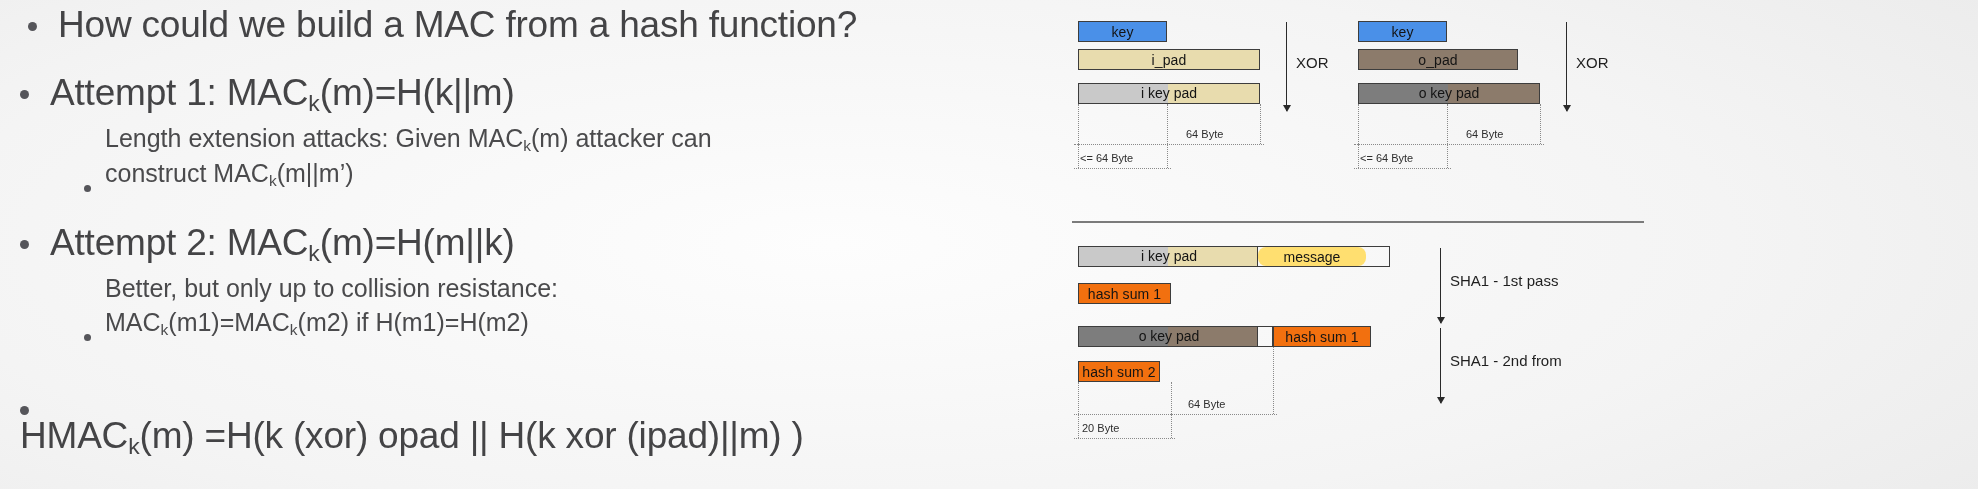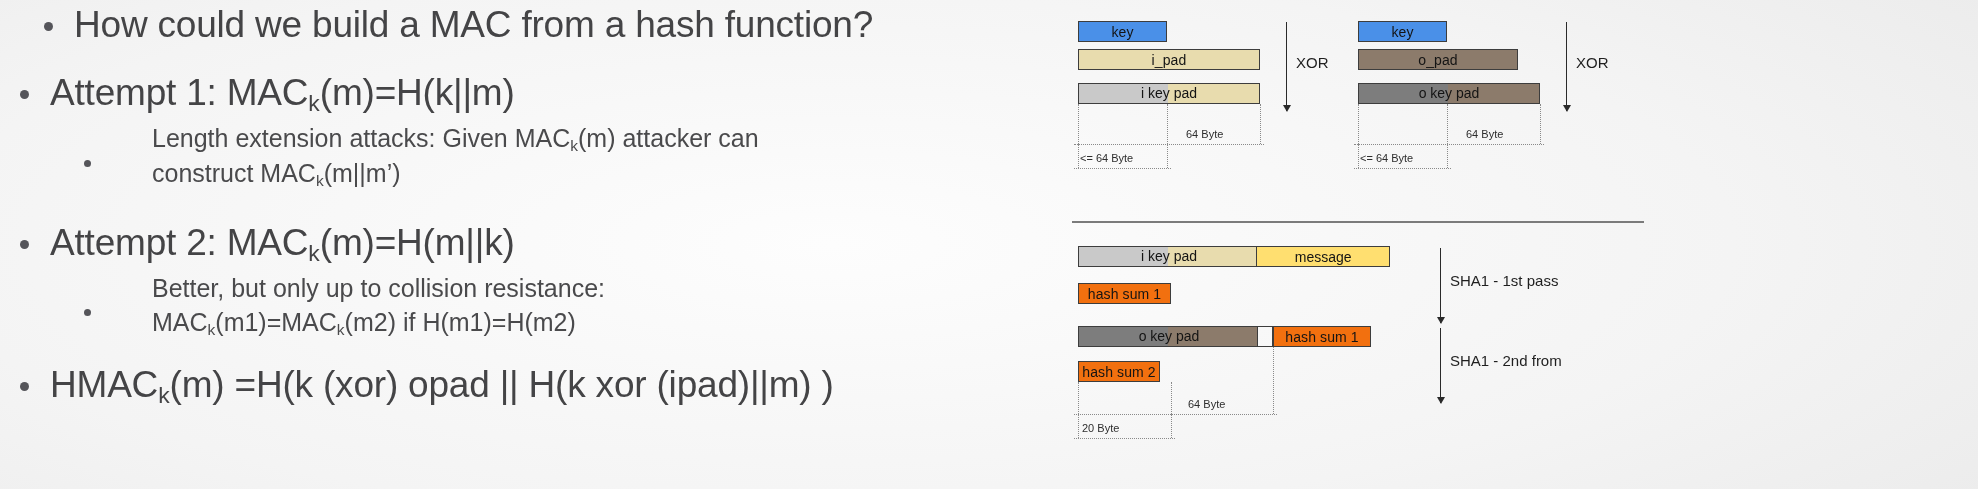--- a/index.html
+++ b/index.html
@@ -41,26 +41,25 @@
   .b1 .dot {
     flex: none;
     width: 9px; height: 9px;
     border-radius: 50%;
     background: #55555a;
     margin: 18px 21px 0 0;
   }
   .b2 {
     position: absolute;
     display: flex;
-    align-items: center;
+    align-items: flex-end;
     font-size: 25px;
     font-weight: 400;
     line-height: 1.34;
     color: #4a4a4c;
-    gap: 47px;
   }
   .b2 .dot {
     flex: none;
     width: 7px; height: 7px;
     border-radius: 50%;
     background: #55555a;
     margin: 12px 14px 0 0;
   }
   .b2 .txt { max-width: 700px; }
   sub {
@@ -162,21 +161,21 @@
     letter-spacing: 0.1px;
   }
 </style>
 </head>
 <body>
 
 <div class="slide">
 
   <div class="bullets">
 
-    <div class="b1" style="left:44px; top:4px;">
+    <div class="b1" style="left:28px; top:4px;">
       <span class="dot"></span>
       <span class="txt">How could we build a MAC from a hash function?</span>
     </div>
 
     <div class="b1" style="left:20px; top:72px;">
       <span class="dot"></span>
       <span class="txt">Attempt 1: MAC<sub>k</sub>(m)=H(k||m)</span>
     </div>
 
     <div class="b2" style="left:84px; top:122px; width:790px;">
@@ -187,21 +186,21 @@
     <div class="b1" style="left:20px; top:222px;">
       <span class="dot"></span>
       <span class="txt">Attempt 2: MAC<sub>k</sub>(m)=H(m||k)</span>
     </div>
 
     <div class="b2" style="left:84px; top:272px; width:800px;">
       <span class="dot"></span>
       <span class="txt">Better, but only up to collision resistance: MAC<sub>k</sub>(m1)=MAC<sub>k</sub>(m2) if H(m1)=H(m2)</span>
     </div>
 
-    <div class="b1" style="left:20px; top:364px;">
+    <div class="b1" style="left:20px; top:388px;flex-direction:column;">
       <span class="dot"></span>
       <span class="txt">HMAC<sub>k</sub>(m) =H(k (xor) opad || H(k xor (ipad)||m) )</span>
     </div>
   </div>
 
   <div class="diagram">
 
     <div class="box key" style="left:18px; top:21px; width:89px;">key</div>
 
     <div class="box ipad" style="left:18px; top:49px; width:182px;">i_pad</div>
@@ -248,21 +247,21 @@
     <div class="dimlabel" style="left:300px; top:152px;">&lt;= 64 Byte</div>
 
     <div class="arrow" style="left:506px; top:22px; height:89px;"></div>
     <div class="steplabel" style="left:516px; top:54px;">XOR</div>
 
     <div class="hrule" style="left:12px; top:221px; width:572px;"></div>
 
     <div class="split" style="left:18px; top:246px; width:312px;">
       <div class="seg" style="width:89px; background:#c9c9c9;"></div>
       <div class="seg" style="width:89px; background:#e8dcae; border-right:1px solid #3d3d3d;"></div>
-      <div class="seg" style="width:132px; background:#ffdf70;">message</div>
+      <div class="seg" style="width:108px; background:#ffdf70;border-radius:8px;">message</div>
       <div class="lbl" style="right:auto; width:180px;">i key pad</div>
     </div>
 
     <div class="box hash" style="left:18px; top:283px; width:93px;">hash sum 1</div>
 
     <div class="arrow" style="left:380px; top:248px; height:75px;"></div>
     <div class="steplabel" style="left:390px; top:272px;">SHA1 - 1st pass</div>
 
     <div class="split" style="left:18px; top:326px; width:195px;">
       <div class="seg" style="width:89px; background:#7d7d7d;"></div>

